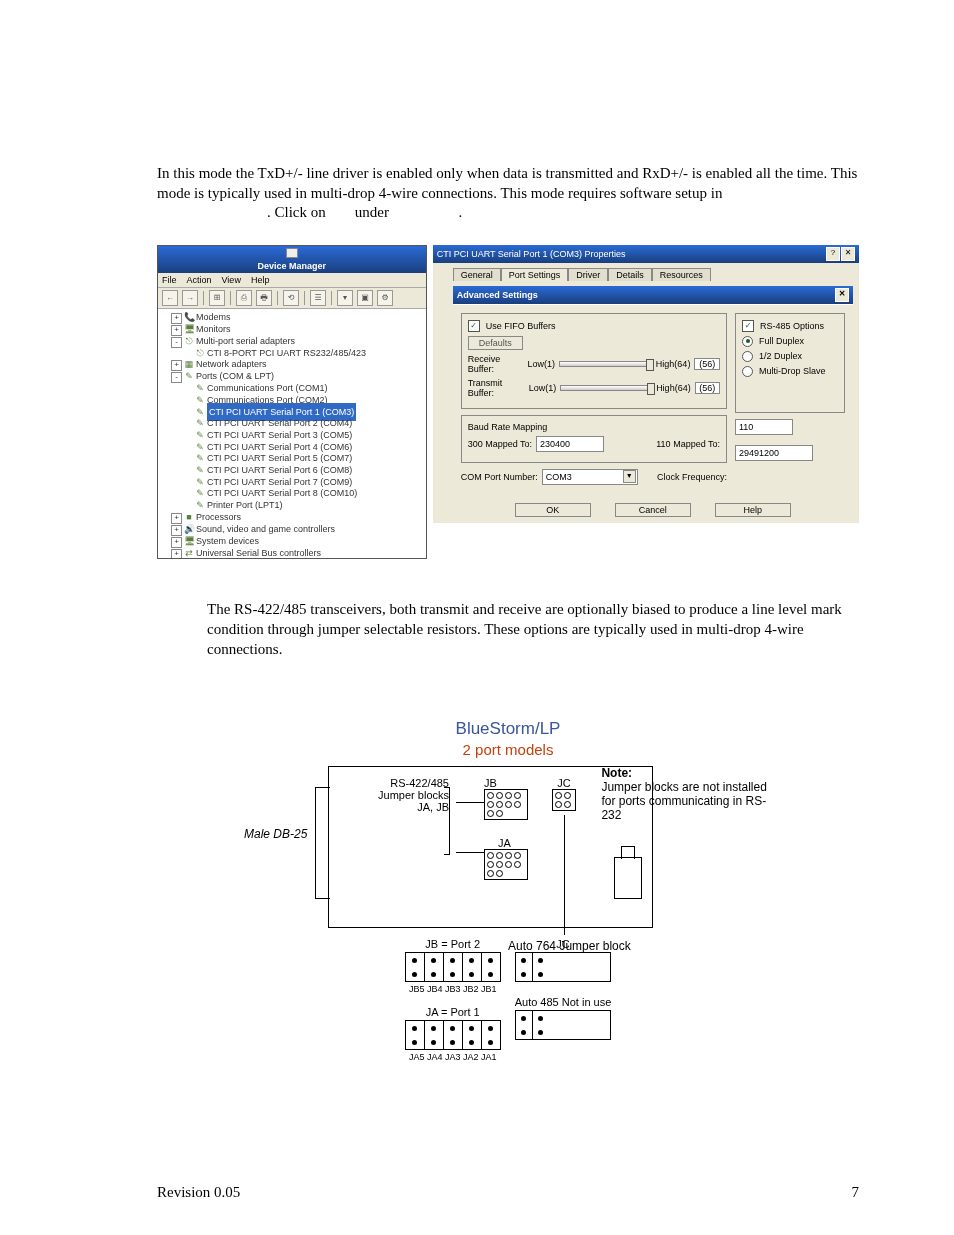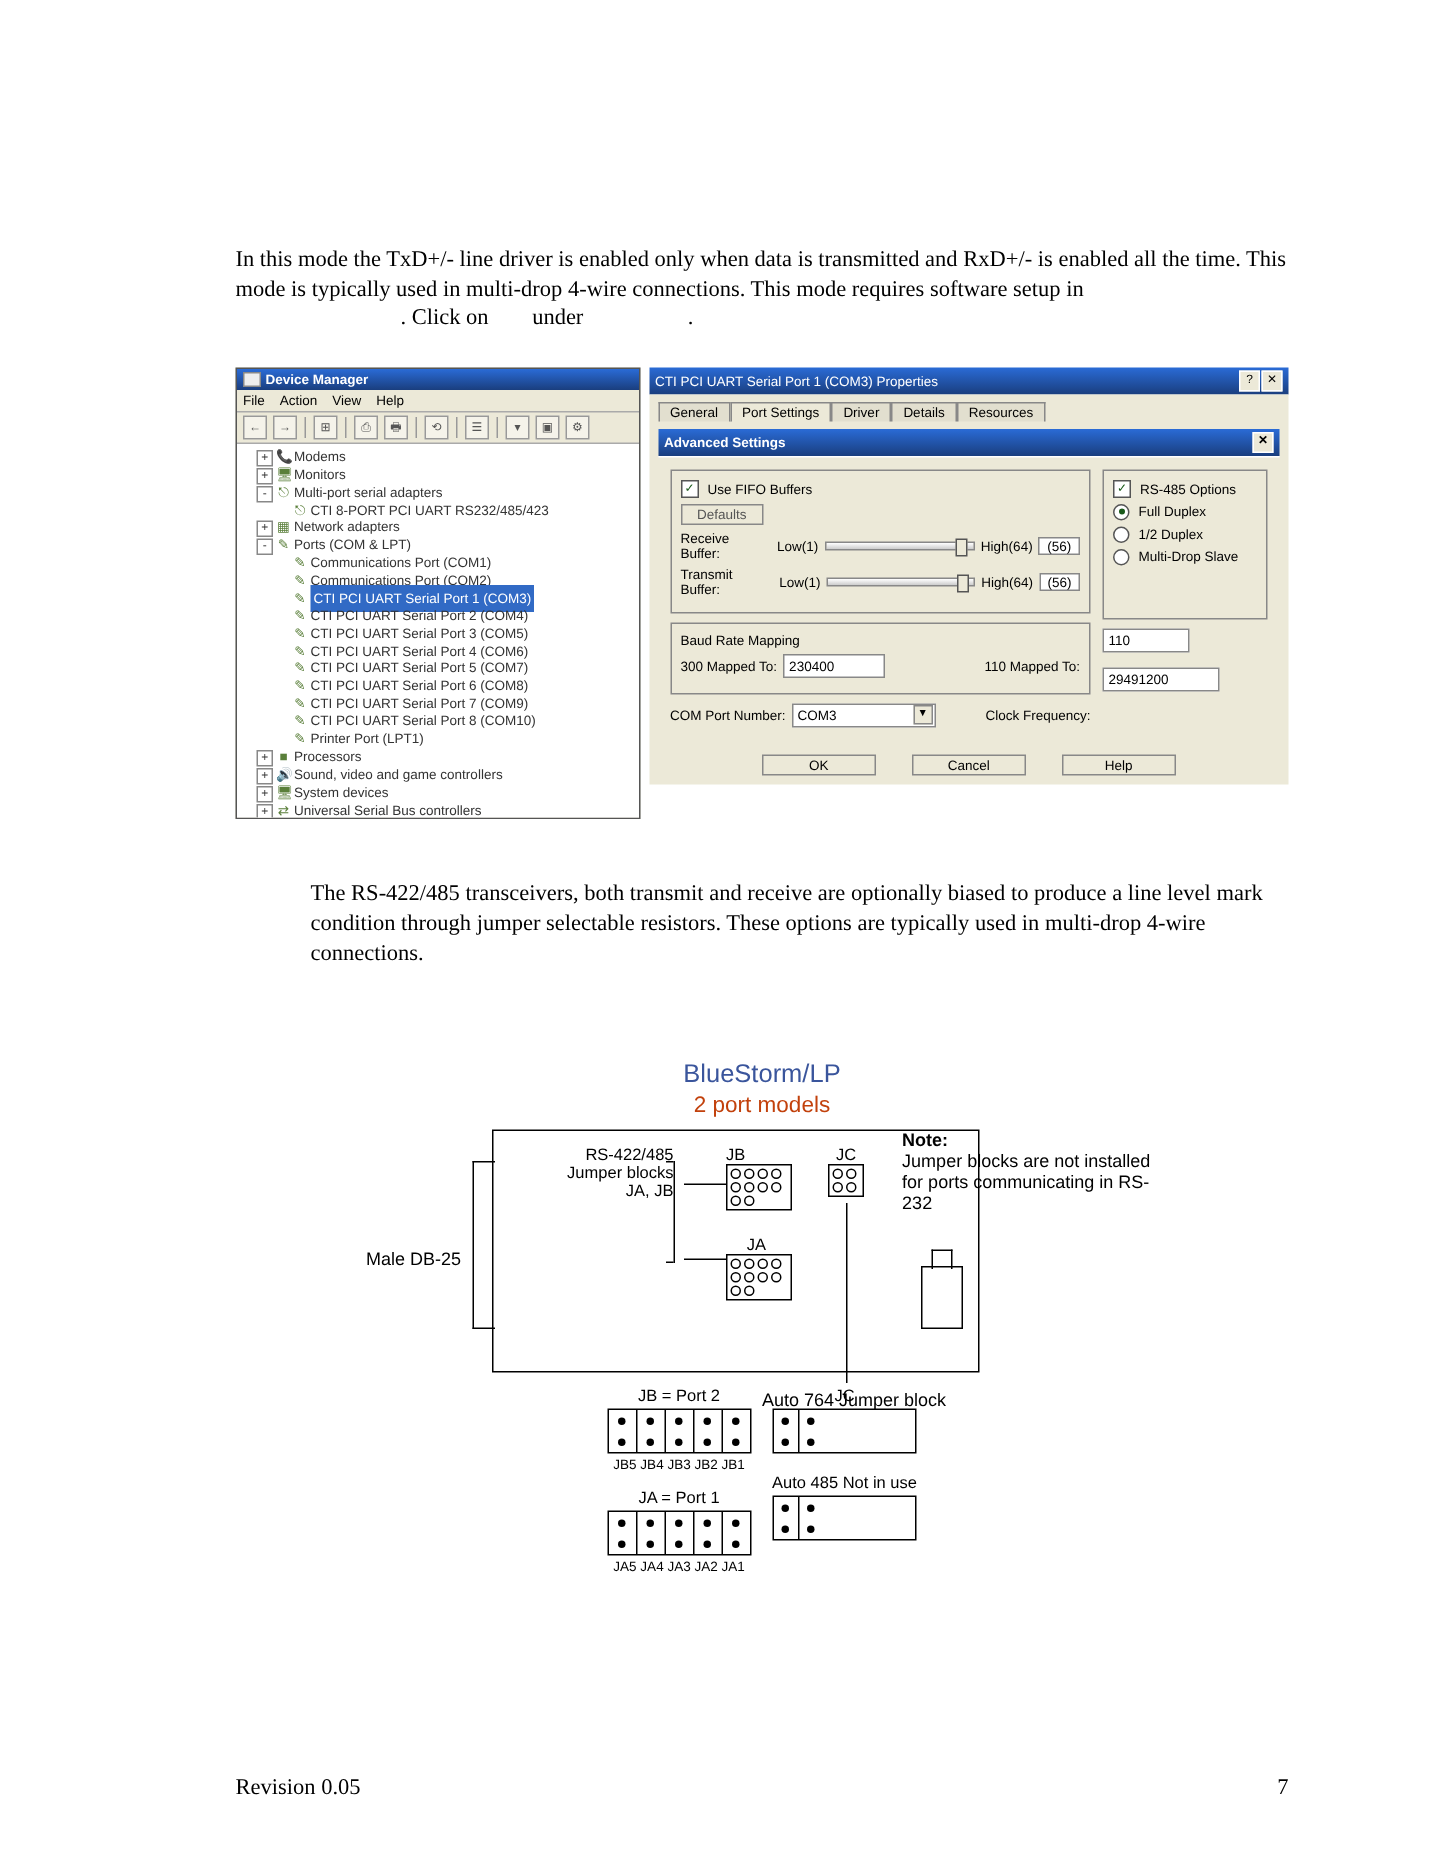--- a/index.html
+++ b/index.html
@@ -42,20 +42,21 @@
     border: 1px solid #555;
   }
   .devmgr-title {
     background: linear-gradient(#2a6bd6,#1a3e7e);
     color: #fff;
     font-weight: bold;
     padding: 2px 4px;
     display:flex;
     align-items:center;
     gap:3px;
+    flex-direction:column;
   }
   .devmgr-menu {
     padding: 2px 4px;
     display:flex;
     gap:10px;
     border-bottom:1px solid #aaa;
   }
   .devmgr-toolbar {
     padding: 2px 4px;
     display:flex;
@@ -90,21 +91,21 @@
   .props-title {
     background: linear-gradient(#2a6bd6,#1a3e7e);
     color:#fff;
     padding:2px 4px;
     display:flex;
     justify-content:space-between;
     align-items:center;
   }
   .props-title .btns { display:flex;gap:1px;}
   .props-title .wbtn{width:12px;height:12px;background:#ece9d8;border:1px solid #fff;font-size:8px;text-align:center;line-height:10px;color:#000;}
-  .props-body { background:#ece9d8; padding:4px 6px 2px 6px;}
+  .props-body { background:#ece9d8; padding:4px 6px 2px 20px;}
   .tabs { display:flex; gap:0; margin-bottom:0;}
   .tab { padding:1px 7px;border:1px solid #888;border-bottom:none;background:#ece9d8;position:relative;top:1px;font-size:9px;}
   .tab.active{background:#ece9d8;z-index:2;}
   .tab.inactive{background:#e2dfcf;}
   .adv-title {
     background: linear-gradient(#2a6bd6,#1a3e7e);
     color:#fff;
     font-weight:bold;
     padding:2px 4px;
     display:flex;justify-content:space-between;align-items:center;
@@ -152,21 +153,21 @@
   .dia-sub{ text-align:center;font-size:15px;color:#c2410c;margin-bottom:8px;}
   .dia-top{display:flex;gap:8px;}
   .board{
     border:1px solid #000;
     height:160px;
     width:330px;
     position:relative;
     margin-left: 80px;
   }
   .connector{position:absolute;left:-14px;top:20px;width:14px;height:110px;border:1px solid #000;border-right:none;}
-  .conn-label{position:absolute;left:-85px;top:78px;font-size:12px;}
+  .conn-label{position:absolute;left:-85px;top:60px;font-size:12px;font-style:italic;}
   .jumper-label{position:absolute;font-size:11px;}
   .jumper-block{border:1px solid #000;display:inline-block;}
   .pins{display:flex;flex-wrap:wrap;padding:1px;}
   .pins.row5{width:40px;}
   .pins.row2{width:20px;}
   .pin-dot{width:5px;height:5px;border:1px solid #000;border-radius:50%;margin:1px;}
   .rs-braces{position:absolute;left:30px;top:10px;font-size:11px;width:90px;text-align:right;}
   .brace{position:absolute;left:120px;top:20px;border-right:1px solid #000;height:68px;}
   .brace:before,.brace:after{content:"";position:absolute;right:0;width:5px;height:1px;background:#000;}
   .brace:before{top:0;} .brace:after{bottom:0;}

